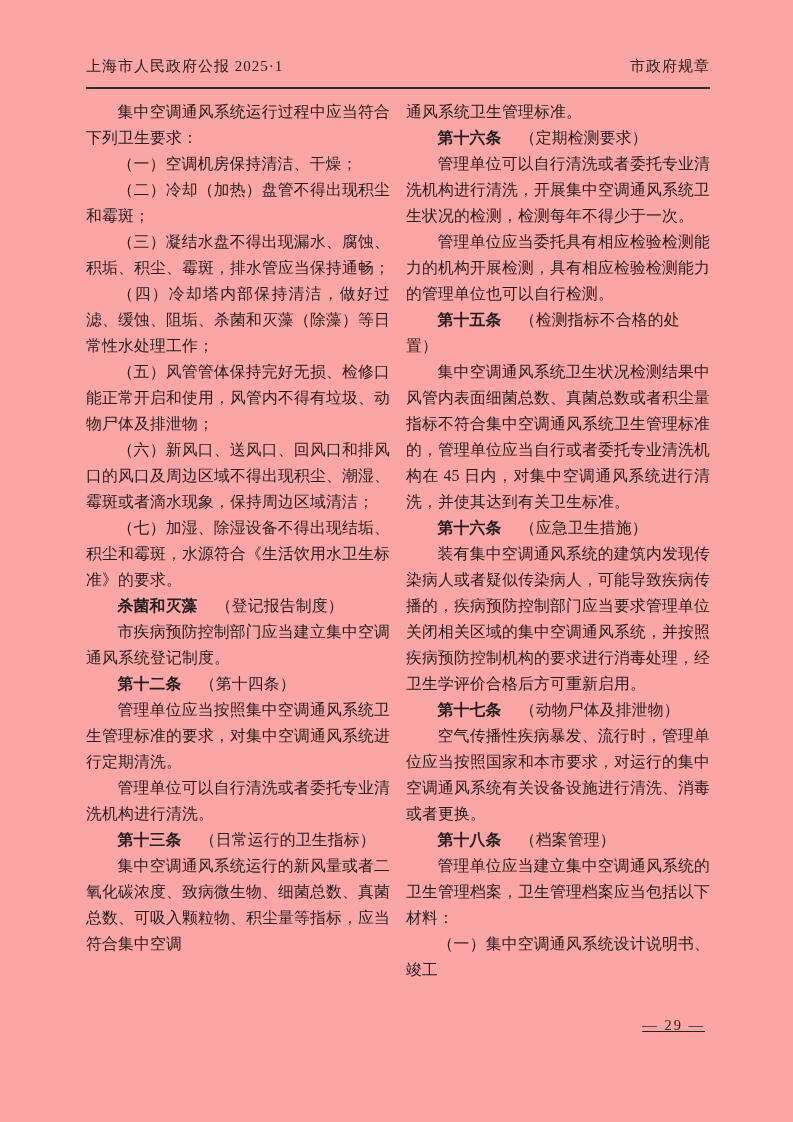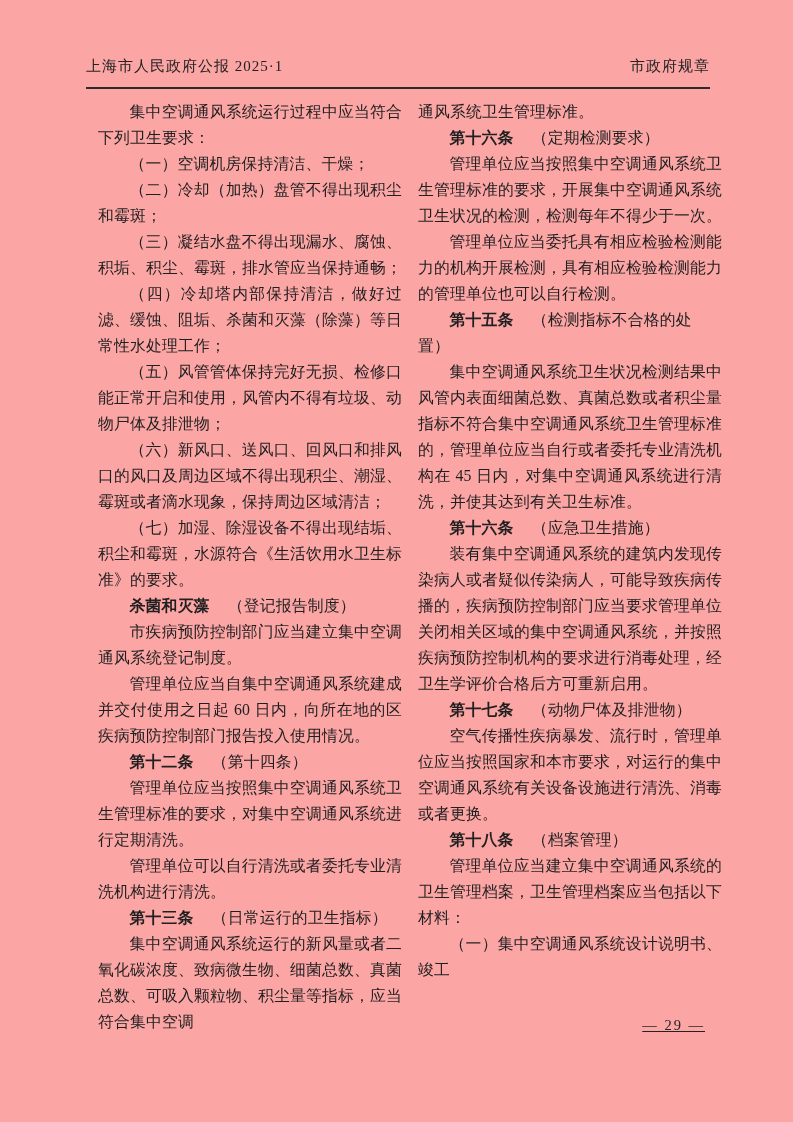--- a/index.html
+++ b/index.html
@@ -28,21 +28,21 @@
   .header-rule {
     position: absolute;
     left: 86px;
     right: 83px;
     top: 87px;
     height: 0;
     border-bottom: 2px solid #2b2b2b;
   }
   .body-columns {
     position: absolute;
-    left: 98px;
+    left: 86px;
     top: 99px;
     width: 624px;
     display: flex;
     gap: 16px;
   }
   .column { width: 304px; }
   .para {
     margin: 0;
     font-size: 15.8px;
     line-height: 26px;
@@ -83,31 +83,30 @@
         <p class="para">集中空调通风系统运行过程中应当符合下列卫生要求：</p>
         <p class="para">（一）空调机房保持清洁、干燥；</p>
         <p class="para">（二）冷却（加热）盘管不得出现积尘和霉斑；</p>
         <p class="para">（三）凝结水盘不得出现漏水、腐蚀、积垢、积尘、霉斑，排水管应当保持通畅；</p>
         <p class="para">（四）冷却塔内部保持清洁，做好过滤、缓蚀、阻垢、杀菌和灭藻（除藻）等日常性水处理工作；</p>
         <p class="para">（五）风管管体保持完好无损、检修口能正常开启和使用，风管内不得有垃圾、动物尸体及排泄物；</p>
         <p class="para">（六）新风口、送风口、回风口和排风口的风口及周边区域不得出现积尘、潮湿、霉斑或者滴水现象，保持周边区域清洁；</p>
         <p class="para">（七）加湿、除湿设备不得出现结垢、积尘和霉斑，水源符合《生活饮用水卫生标准》的要求。</p>
         <p class="para heading"><span class="art-num">杀菌和灭藻</span><span class="art-title">（登记报告制度）</span></p>
         <p class="para">市疾病预防控制部门应当建立集中空调通风系统登记制度。</p>
-        <p class="para">管理单位应当自集中空调通风系统建成并交付使用之日起 60 日内，向所在地的区疾病预防控制部门报告投入使用情况。</p>
         <p class="para heading"><span class="art-num">第十二条</span><span class="art-title">（第十四条）</span></p>
         <p class="para">管理单位应当按照集中空调通风系统卫生管理标准的要求，对集中空调通风系统进行定期清洗。</p>
         <p class="para">管理单位可以自行清洗或者委托专业清洗机构进行清洗。</p>
         <p class="para heading"><span class="art-num">第十三条</span><span class="art-title">（日常运行的卫生指标）</span></p>
         <p class="para">集中空调通风系统运行的新风量或者二氧化碳浓度、致病微生物、细菌总数、真菌总数、可吸入颗粒物、积尘量等指标，应当符合集中空调</p>
       </div>
     <div class="column" id="col-right">
         <p class="para no-indent">通风系统卫生管理标准。</p>
         <p class="para heading"><span class="art-num">第十六条</span><span class="art-title">（定期检测要求）</span></p>
-        <p class="para">管理单位应当按照集中空调通风系统卫生管理标准的要求，开展集中空调通风系统卫生状况的检测，检测每年不得少于一次。</p>
+        <p class="para">管理单位可以自行清洗或者委托专业清洗机构进行清洗，开展集中空调通风系统卫生状况的检测，检测每年不得少于一次。</p>
         <p class="para">管理单位应当委托具有相应检验检测能力的机构开展检测，具有相应检验检测能力的管理单位也可以自行检测。</p>
         <p class="para heading"><span class="art-num">第十五条</span><span class="art-title">（检测指标不合格的处置）</span></p>
         <p class="para">集中空调通风系统卫生状况检测结果中风管内表面细菌总数、真菌总数或者积尘量指标不符合集中空调通风系统卫生管理标准的，管理单位应当自行或者委托专业清洗机构在 45 日内，对集中空调通风系统进行清洗，并使其达到有关卫生标准。</p>
         <p class="para heading"><span class="art-num">第十六条</span><span class="art-title">（应急卫生措施）</span></p>
         <p class="para">装有集中空调通风系统的建筑内发现传染病人或者疑似传染病人，可能导致疾病传播的，疾病预防控制部门应当要求管理单位关闭相关区域的集中空调通风系统，并按照疾病预防控制机构的要求进行消毒处理，经卫生学评价合格后方可重新启用。</p>
         <p class="para heading"><span class="art-num">第十七条</span><span class="art-title">（动物尸体及排泄物）</span></p>
         <p class="para">空气传播性疾病暴发、流行时，管理单位应当按照国家和本市要求，对运行的集中空调通风系统有关设备设施进行清洗、消毒或者更换。</p>
         <p class="para heading"><span class="art-num">第十八条</span><span class="art-title">（档案管理）</span></p>
         <p class="para">管理单位应当建立集中空调通风系统的卫生管理档案，卫生管理档案应当包括以下材料：</p>
         <p class="para">（一）集中空调通风系统设计说明书、竣工</p>

